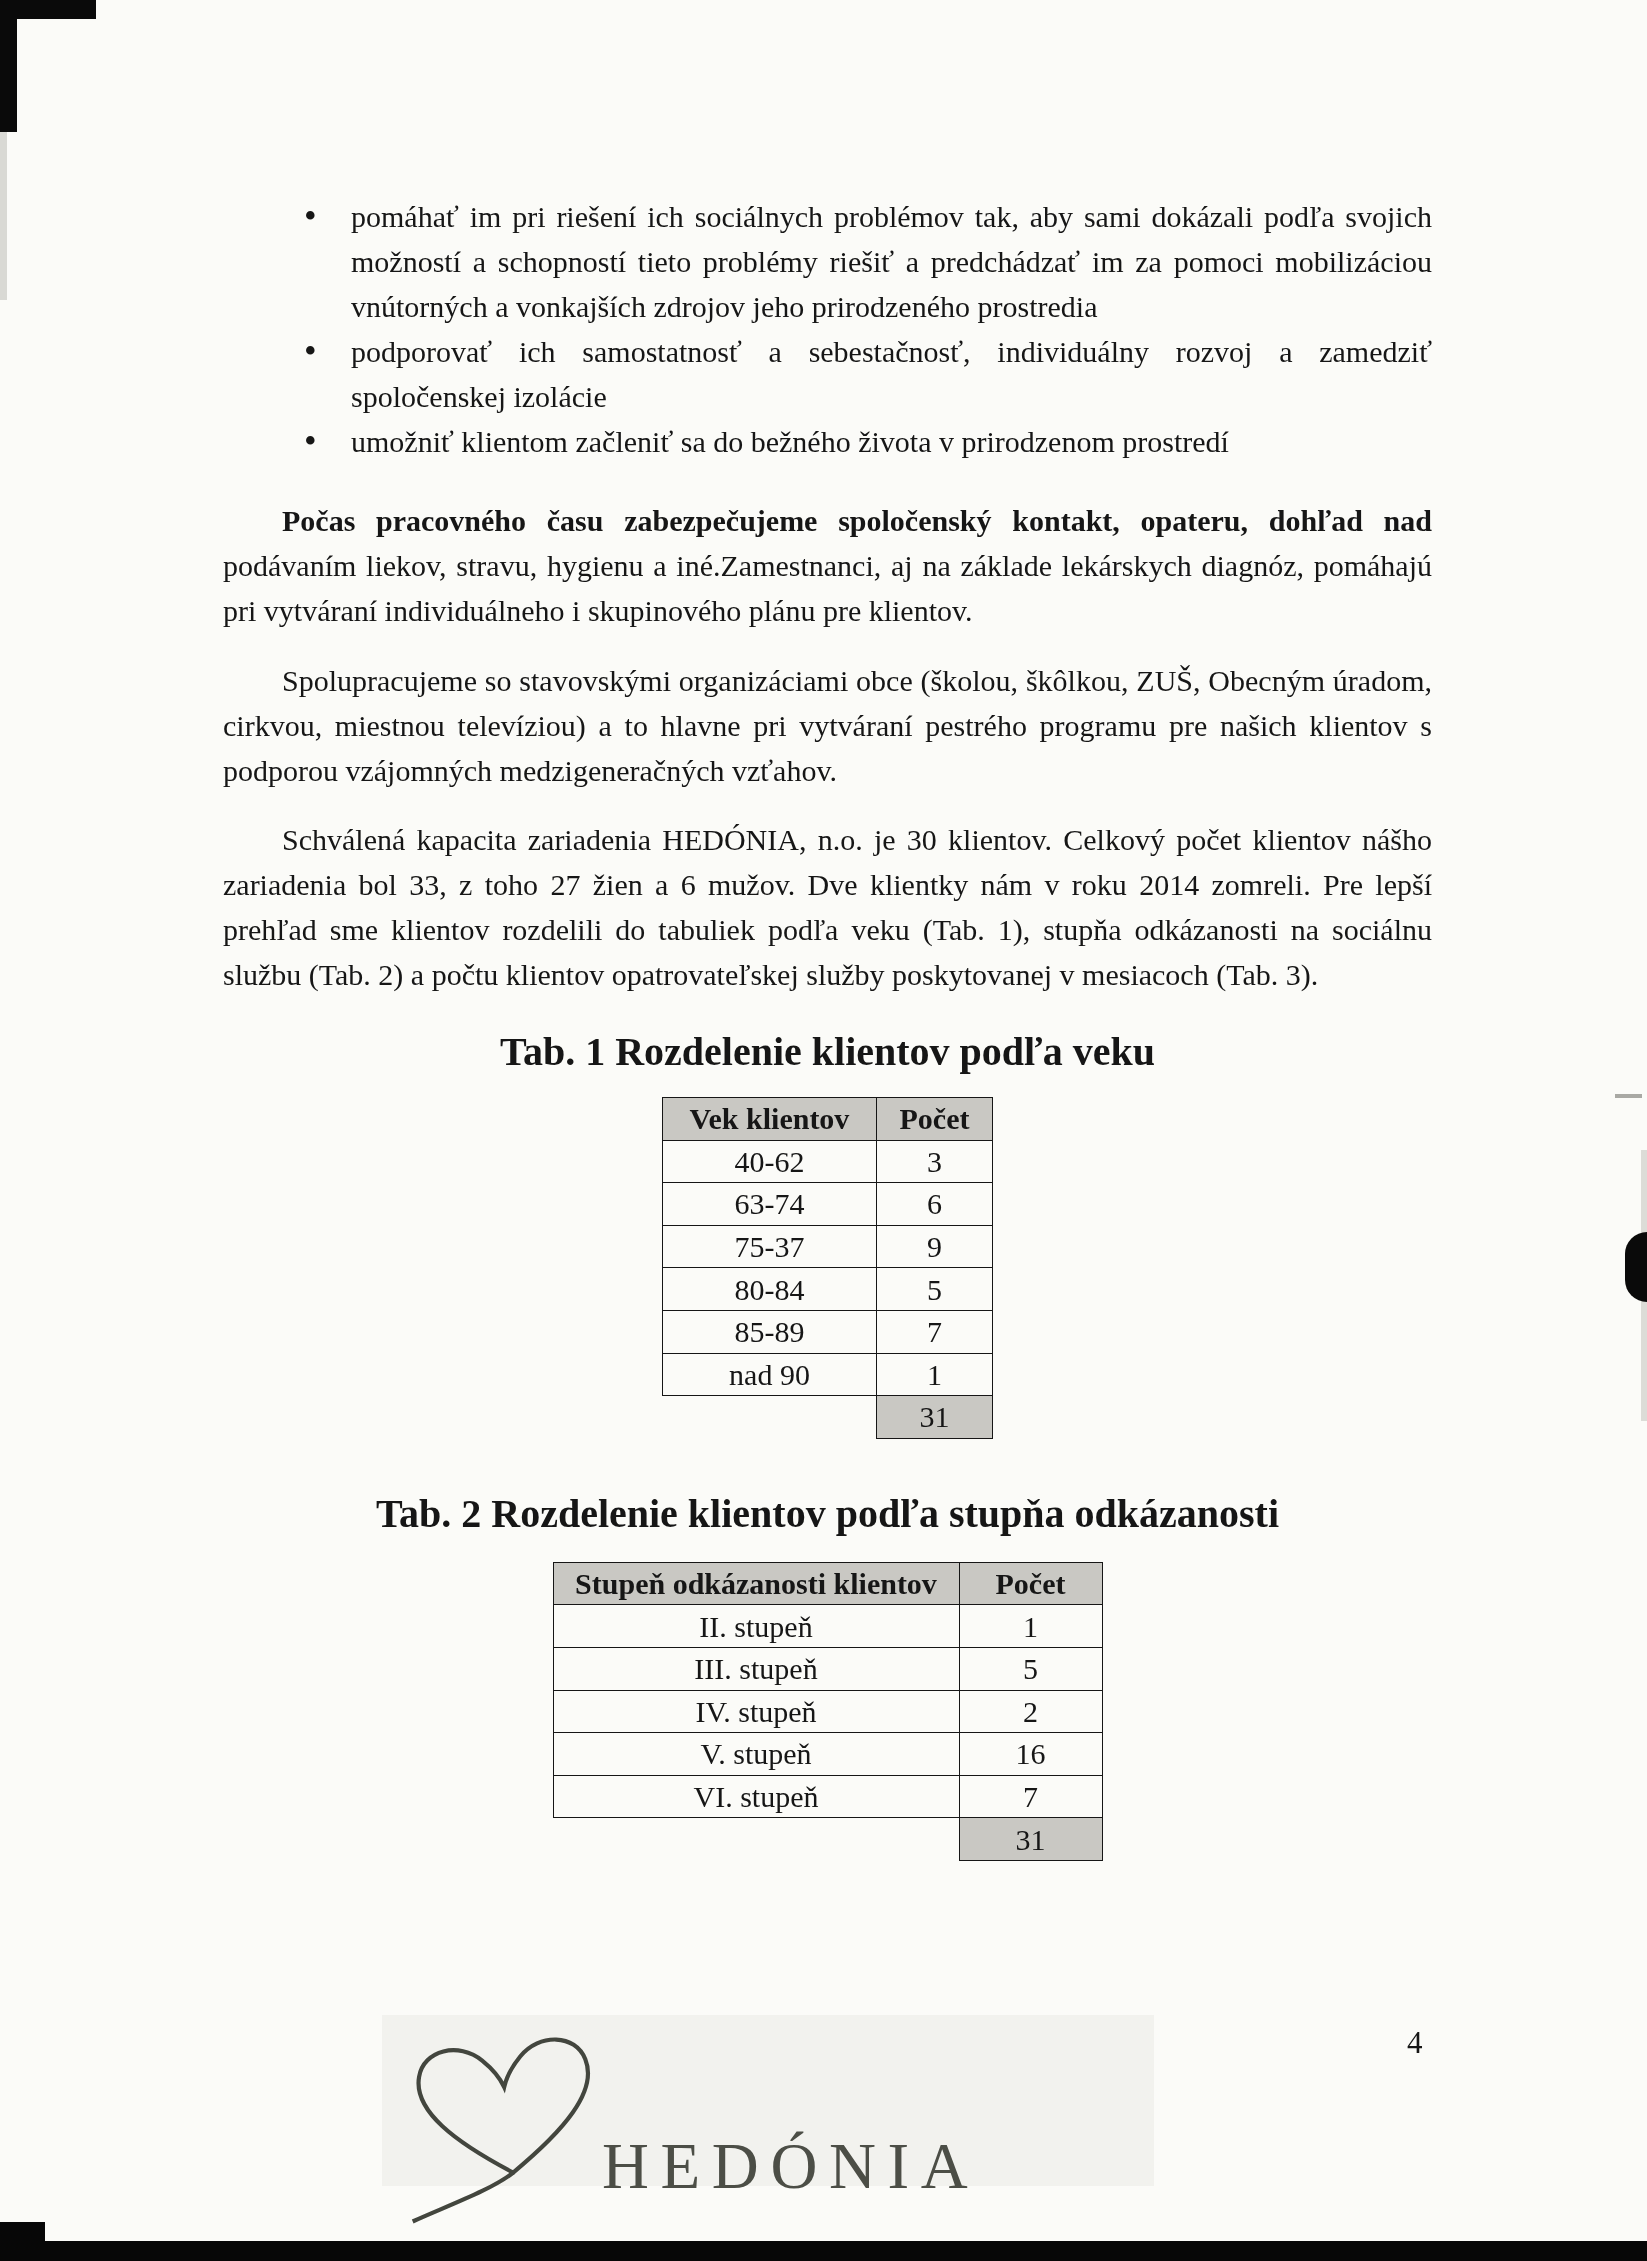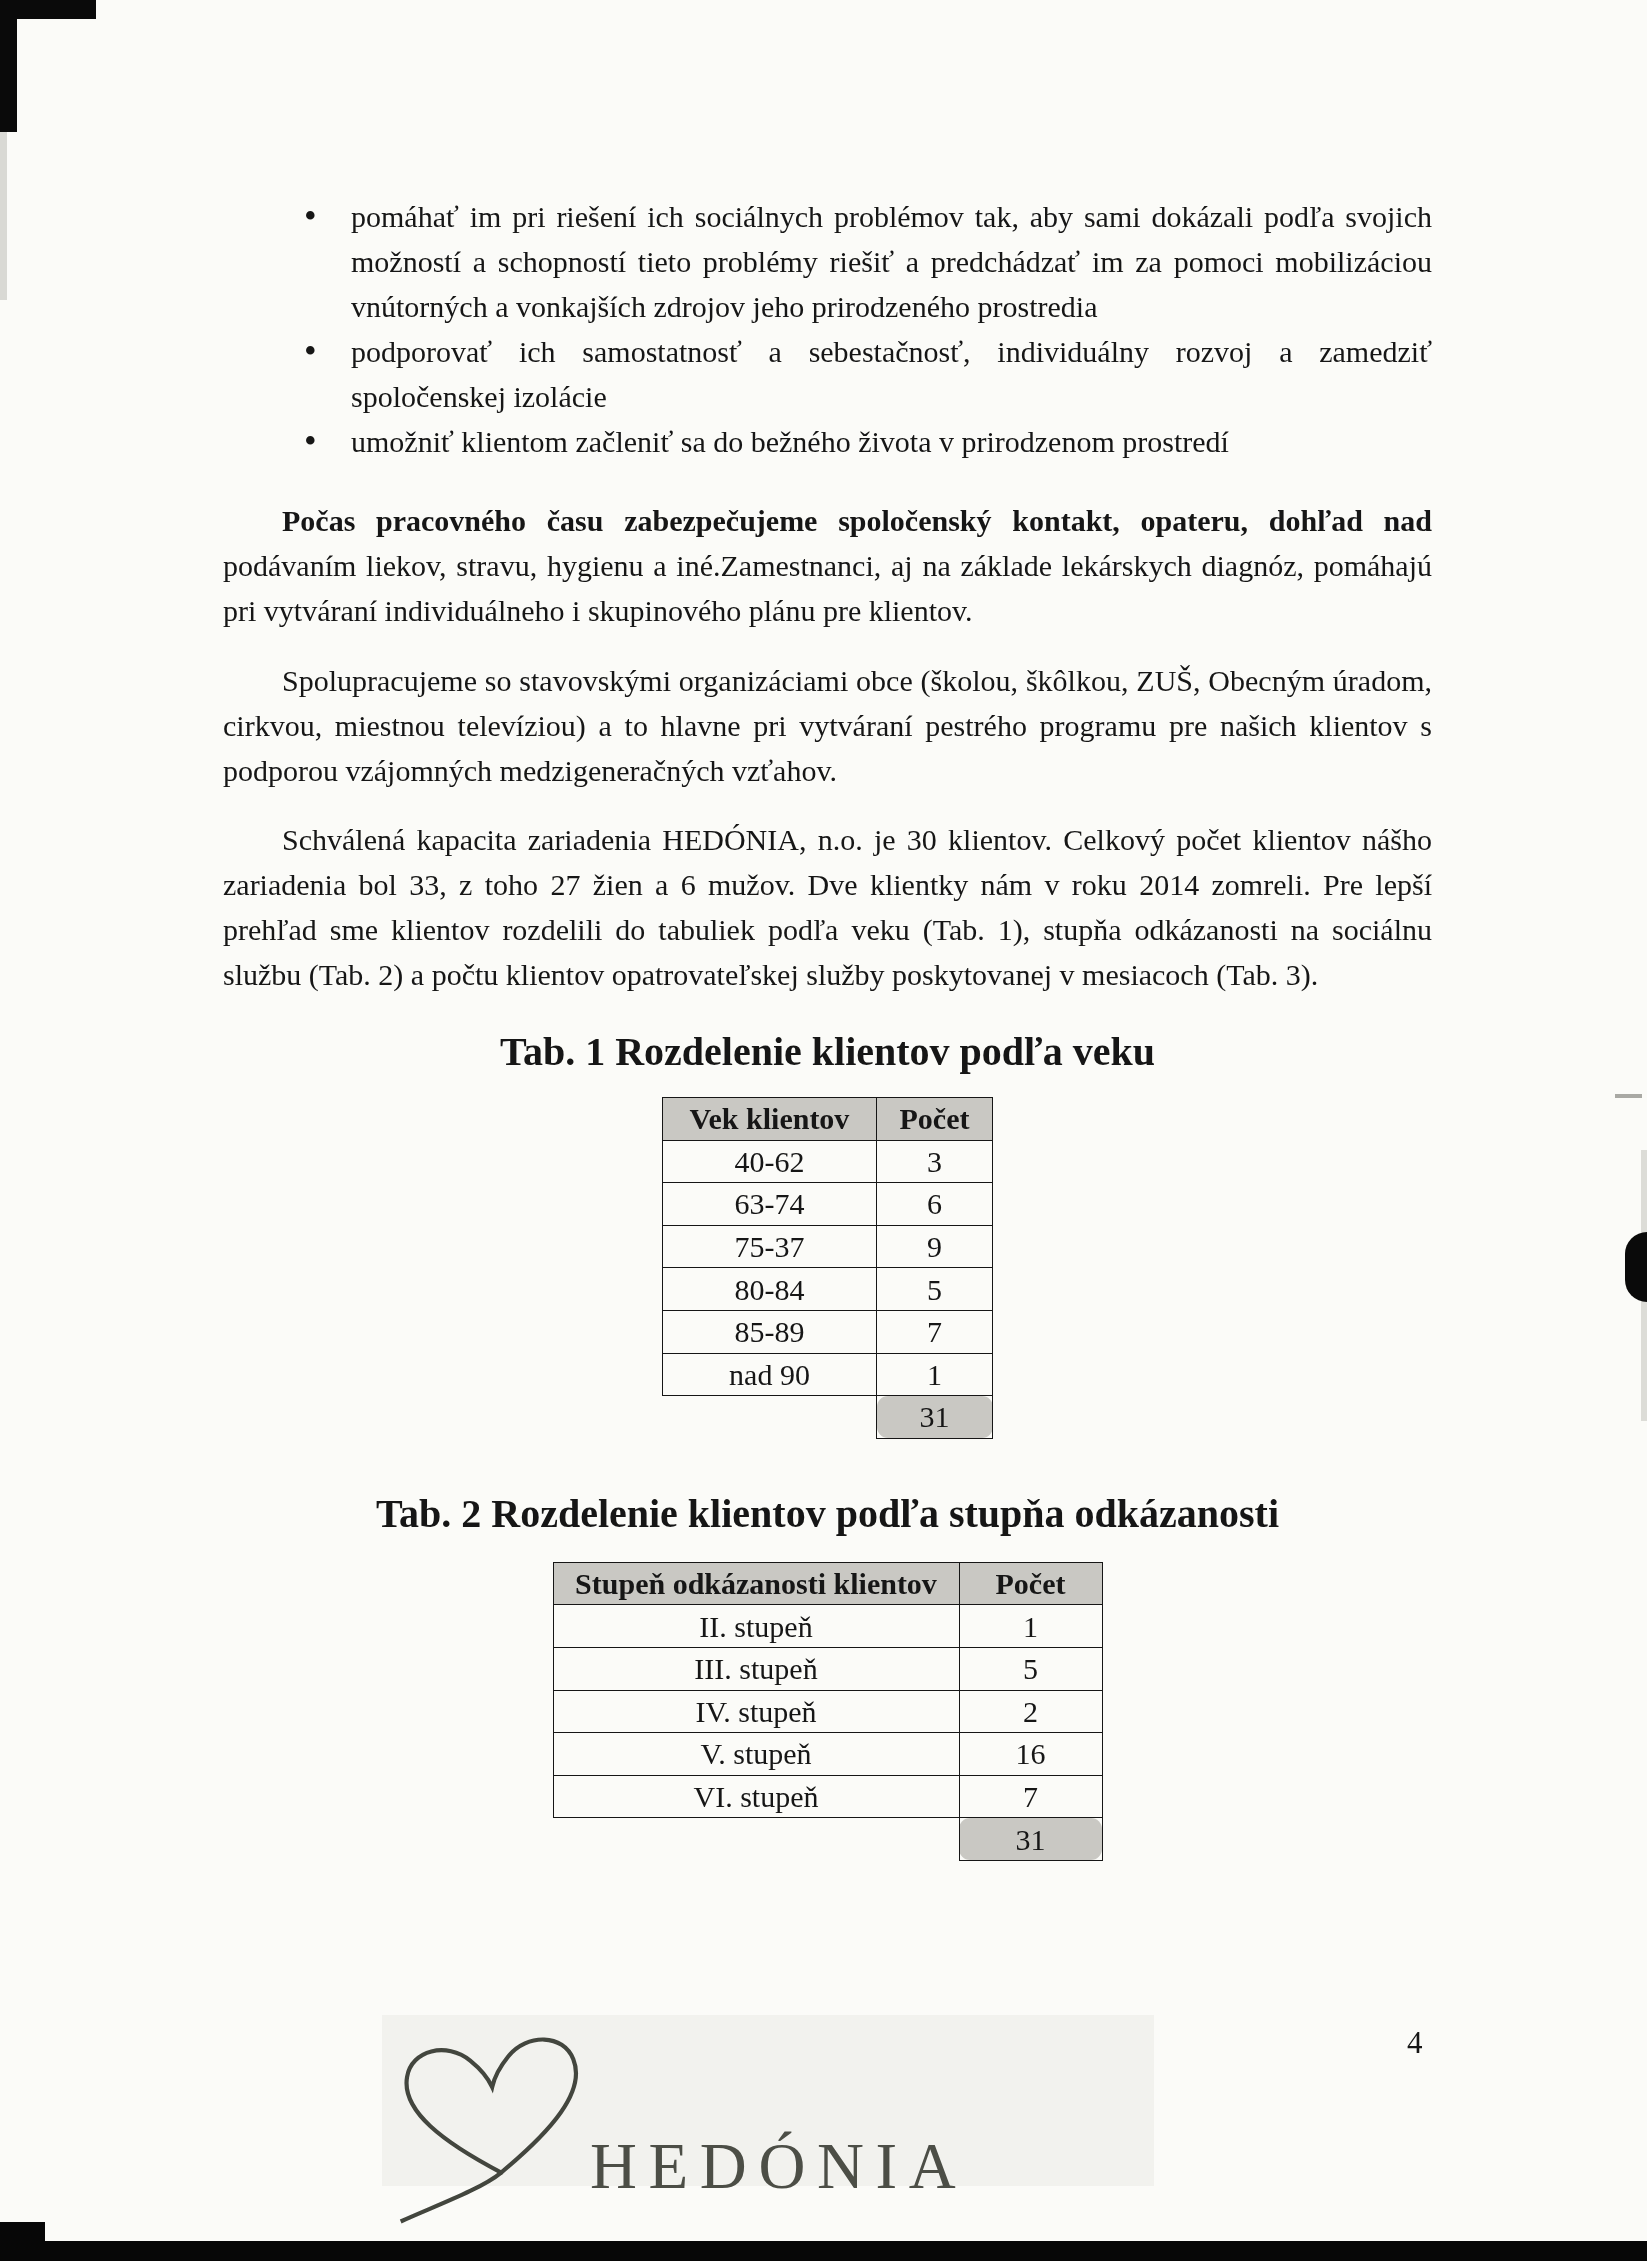--- a/index.html
+++ b/index.html
@@ -51,23 +51,23 @@
   .tbl th, .tbl td {
     border: 1.9px solid #161616;
     text-align: center;
     font-size: 30px; line-height: 39px;
     padding: 1.3px 7.8px;
   }
   .tbl th { background: #c9c8c3; font-weight: bold; }
   .tbl1 .c1 { width: 214px; } .tbl1 .c2 { width: 116px; }
   .tbl2 .c1 { width: 406px; } .tbl2 .c2 { width: 143px; }
   td.empty { border: none; background: transparent; }
-  td.total { background: #c9c8c3; border-radius: 11px; }
+  td.total { background: #c9c8c3; }
 
-  .logo { position: absolute; left: 376px; top: 2020px; width: 775px; height: 187px; }
+  .logo { position: absolute; left: 388px; top: 2020px; width: 775px; height: 187px; }
   .logo svg { position: absolute; left: 0; top: 0; transform: rotate(-6deg); }
   .logo-text {
     position: absolute; left: 214px; top: 109px;
     font-size: 65px; letter-spacing: 11.6px; color: #4c4e46;
     white-space: nowrap;
   }
 
   .pagenum { position: absolute; left: 1407px; top: 2023px; font-size: 31px; line-height: 39px; }
 </style>
 </head>

